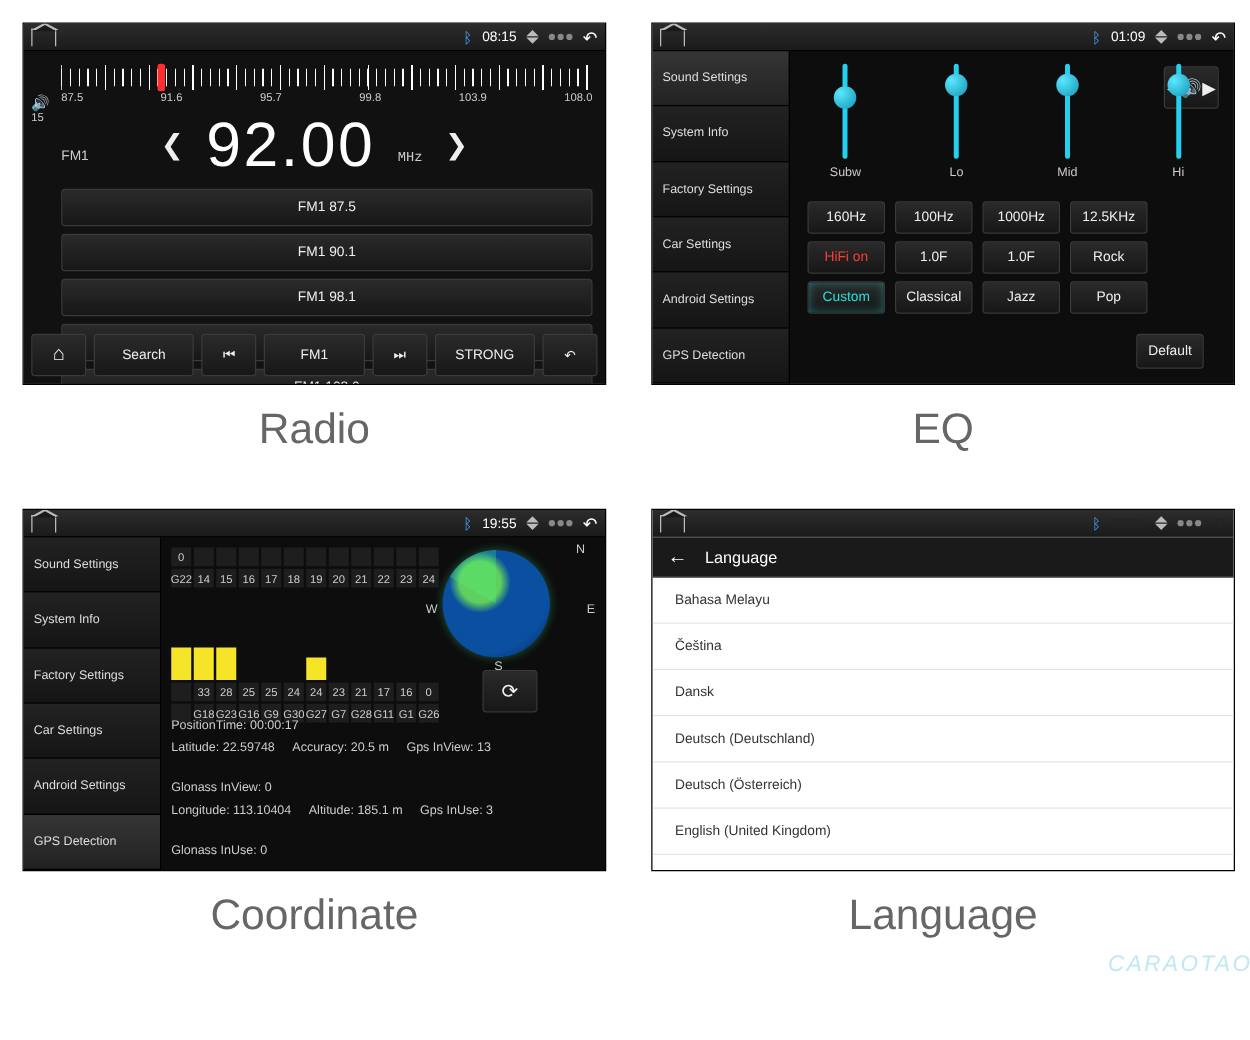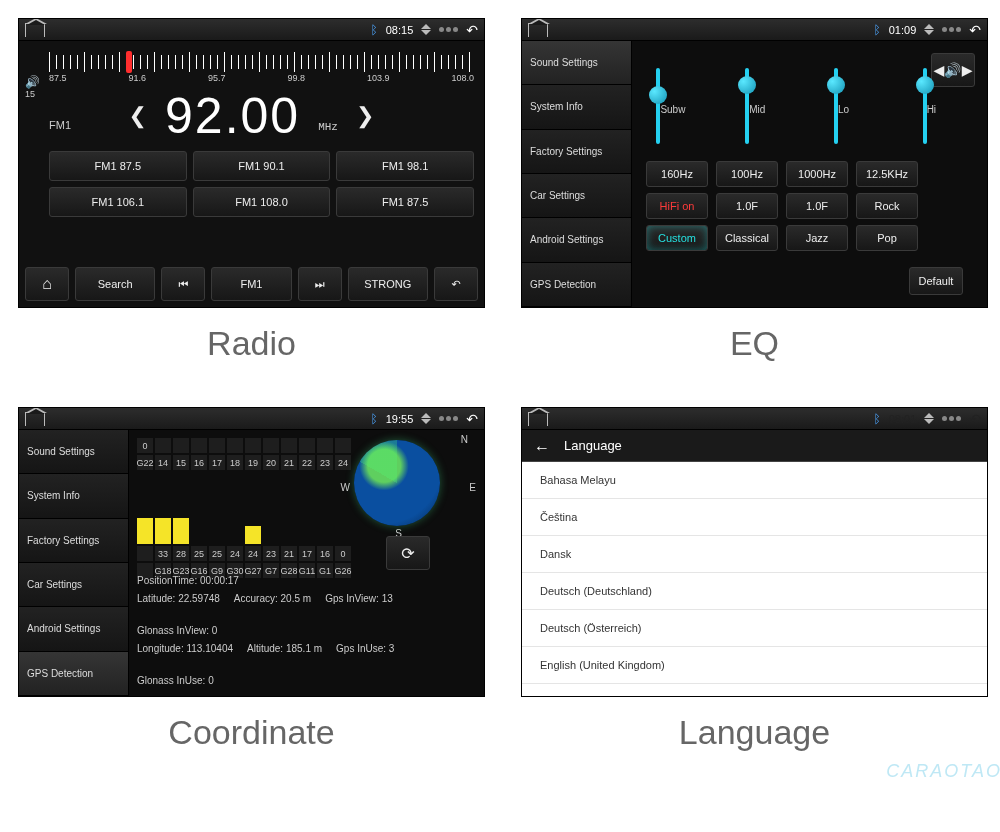--- a/index.html
+++ b/index.html
@@ -40,36 +40,36 @@
   .ruler-ticks::after{content:"";position:absolute;top:-3px;left:0;right:0;height:20px;
     background:repeating-linear-gradient(90deg,#fff 0 1px,transparent 1px 35px);}
   .needle{position:absolute;top:2px;left:18%;width:6px;height:22px;background:#ff2e2e;border-radius:2px;}
   .ruler-labels{position:absolute;top:24px;left:0;right:0;display:flex;justify-content:space-between;font-size:9px;color:#ccc;}
   .freq-row{display:flex;align-items:center;justify-content:center;gap:18px;margin:4px 0 2px 0;}
   .freq-big{font-size:50px;font-weight:300;letter-spacing:2px;}
   .freq-unit{font-size:11px;color:#ccc;margin-top:22px;font-family:Liberation Mono, monospace;}
   .chev{font-size:22px;color:#eee;}
   .vol-col{position:absolute;left:6px;top:34px;font-size:9px;color:#ccc;}
   .fm-tag{position:absolute;left:30px;top:78px;font-size:11px;color:#ccc;}
-  .preset-grid{display:grid;grid-template-columns:repeat(3,1fr);gap:6px;margin:6px 10px 0 30px;}
+  .preset-grid{display:grid;grid-template-columns:repeat(1,1fr);gap:6px;margin:6px 10px 0 30px;}
   .preset-grid .dbtn{height:30px;}
   .radio-bottom{position:absolute;bottom:6px;left:6px;right:6px;display:flex;gap:6px;align-items:center;}
   .rb-btn{height:34px;}
   .rb-icon{width:44px;}
   .rb-flex{flex:1;}
   
   .sidebar{position:absolute;top:22px;left:0;width:110px;bottom:0;display:flex;flex-direction:column;}
   .sidebar .sitem{flex:1;display:flex;align-items:center;padding-left:8px;font-size:10px;color:#ddd;
     border-bottom:1px solid #000;border-right:1px solid #000;
     background:linear-gradient(#222,#151515);}
   .sidebar .sitem.sel{background:linear-gradient(#353535,#222);}
   .content{position:absolute;top:22px;left:110px;right:0;bottom:0;background:#0d0d0d;}
   
   .eq-sliders{display:flex;justify-content:space-around;padding-top:10px;height:120px;}
-  .slider{position:relative;width:40px;display:flex;flex-direction:row;align-items:center;}
+  .slider{position:relative;width:40px;display:flex;flex-direction:column;align-items:center;}
   .rail{width:4px;height:76px;background:#24d0f0;border-radius:2px;position:relative;}
   .knob{position:absolute;left:-7px;width:18px;height:18px;border-radius:50%;
     background:radial-gradient(circle at 30% 30%,#5ae8ff,#1494b4);}
   .slabel{font-size:10px;color:#ccc;margin-top:6px;}
   .eq-btns{display:grid;grid-template-columns:repeat(4,62px);gap:6px 8px;margin-left:14px;}
   .eq-btns .dbtn{height:26px;}
   .eq-speaker{position:absolute;top:12px;right:12px;width:44px;height:34px;}
   .eq-default{position:absolute;bottom:12px;right:24px;width:54px;height:28px;}
   
   .sat-grid{position:absolute;left:8px;top:8px;width:220px;font-size:9px;color:#ccc;}
@@ -198,27 +198,27 @@
             <div class="slider">
               <div class="rail">
                 <div class="knob" style="top:18px"></div>
               </div>
               <div class="slabel">Subw</div>
             </div>
             <div class="slider">
               <div class="rail">
                 <div class="knob" style="top:8px"></div>
               </div>
-              <div class="slabel">Mid</div>
+              <div class="slabel">Lo</div>
             </div>
             <div class="slider">
               <div class="rail">
                 <div class="knob" style="top:8px"></div>
               </div>
-              <div class="slabel">Lo</div>
+              <div class="slabel">Mid</div>
             </div>
             <div class="slider">
               <div class="rail">
                 <div class="knob" style="top:8px"></div>
               </div>
               <div class="slabel">Hi</div>
             </div>
           </div>
         <div class="eq-btns" id="eq-btns">
             <div class="dbtn">160Hz</div>

